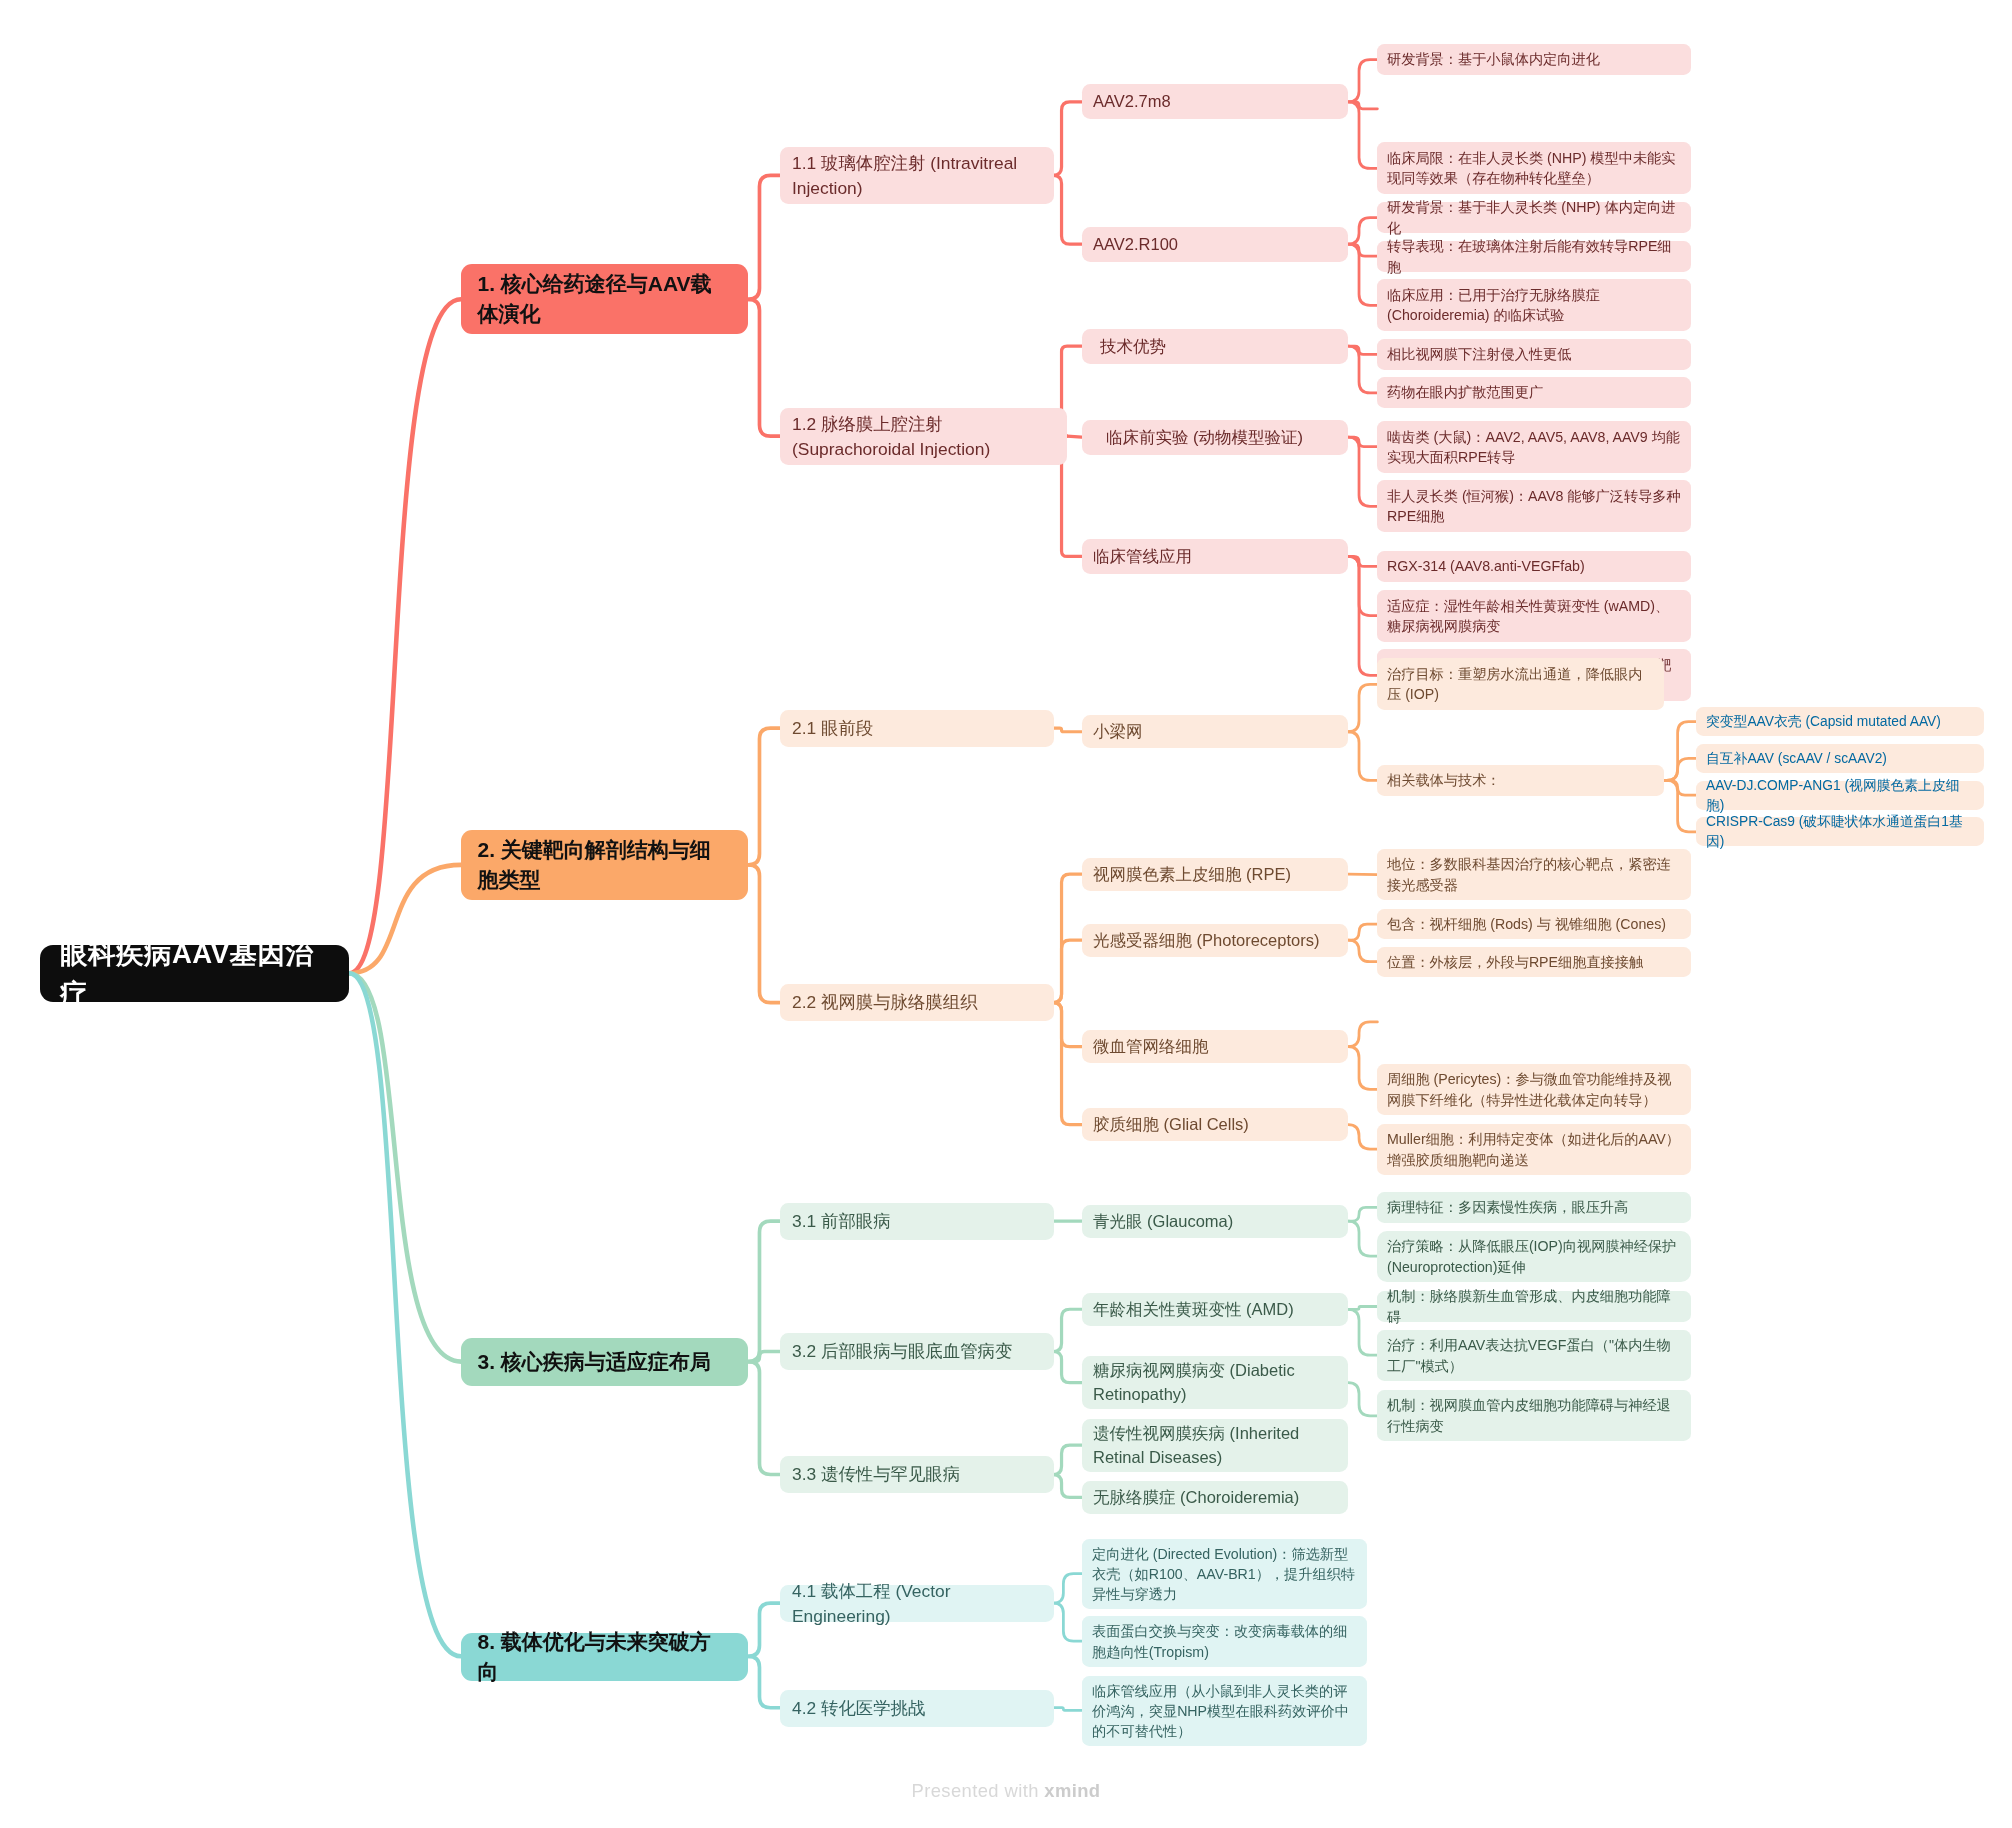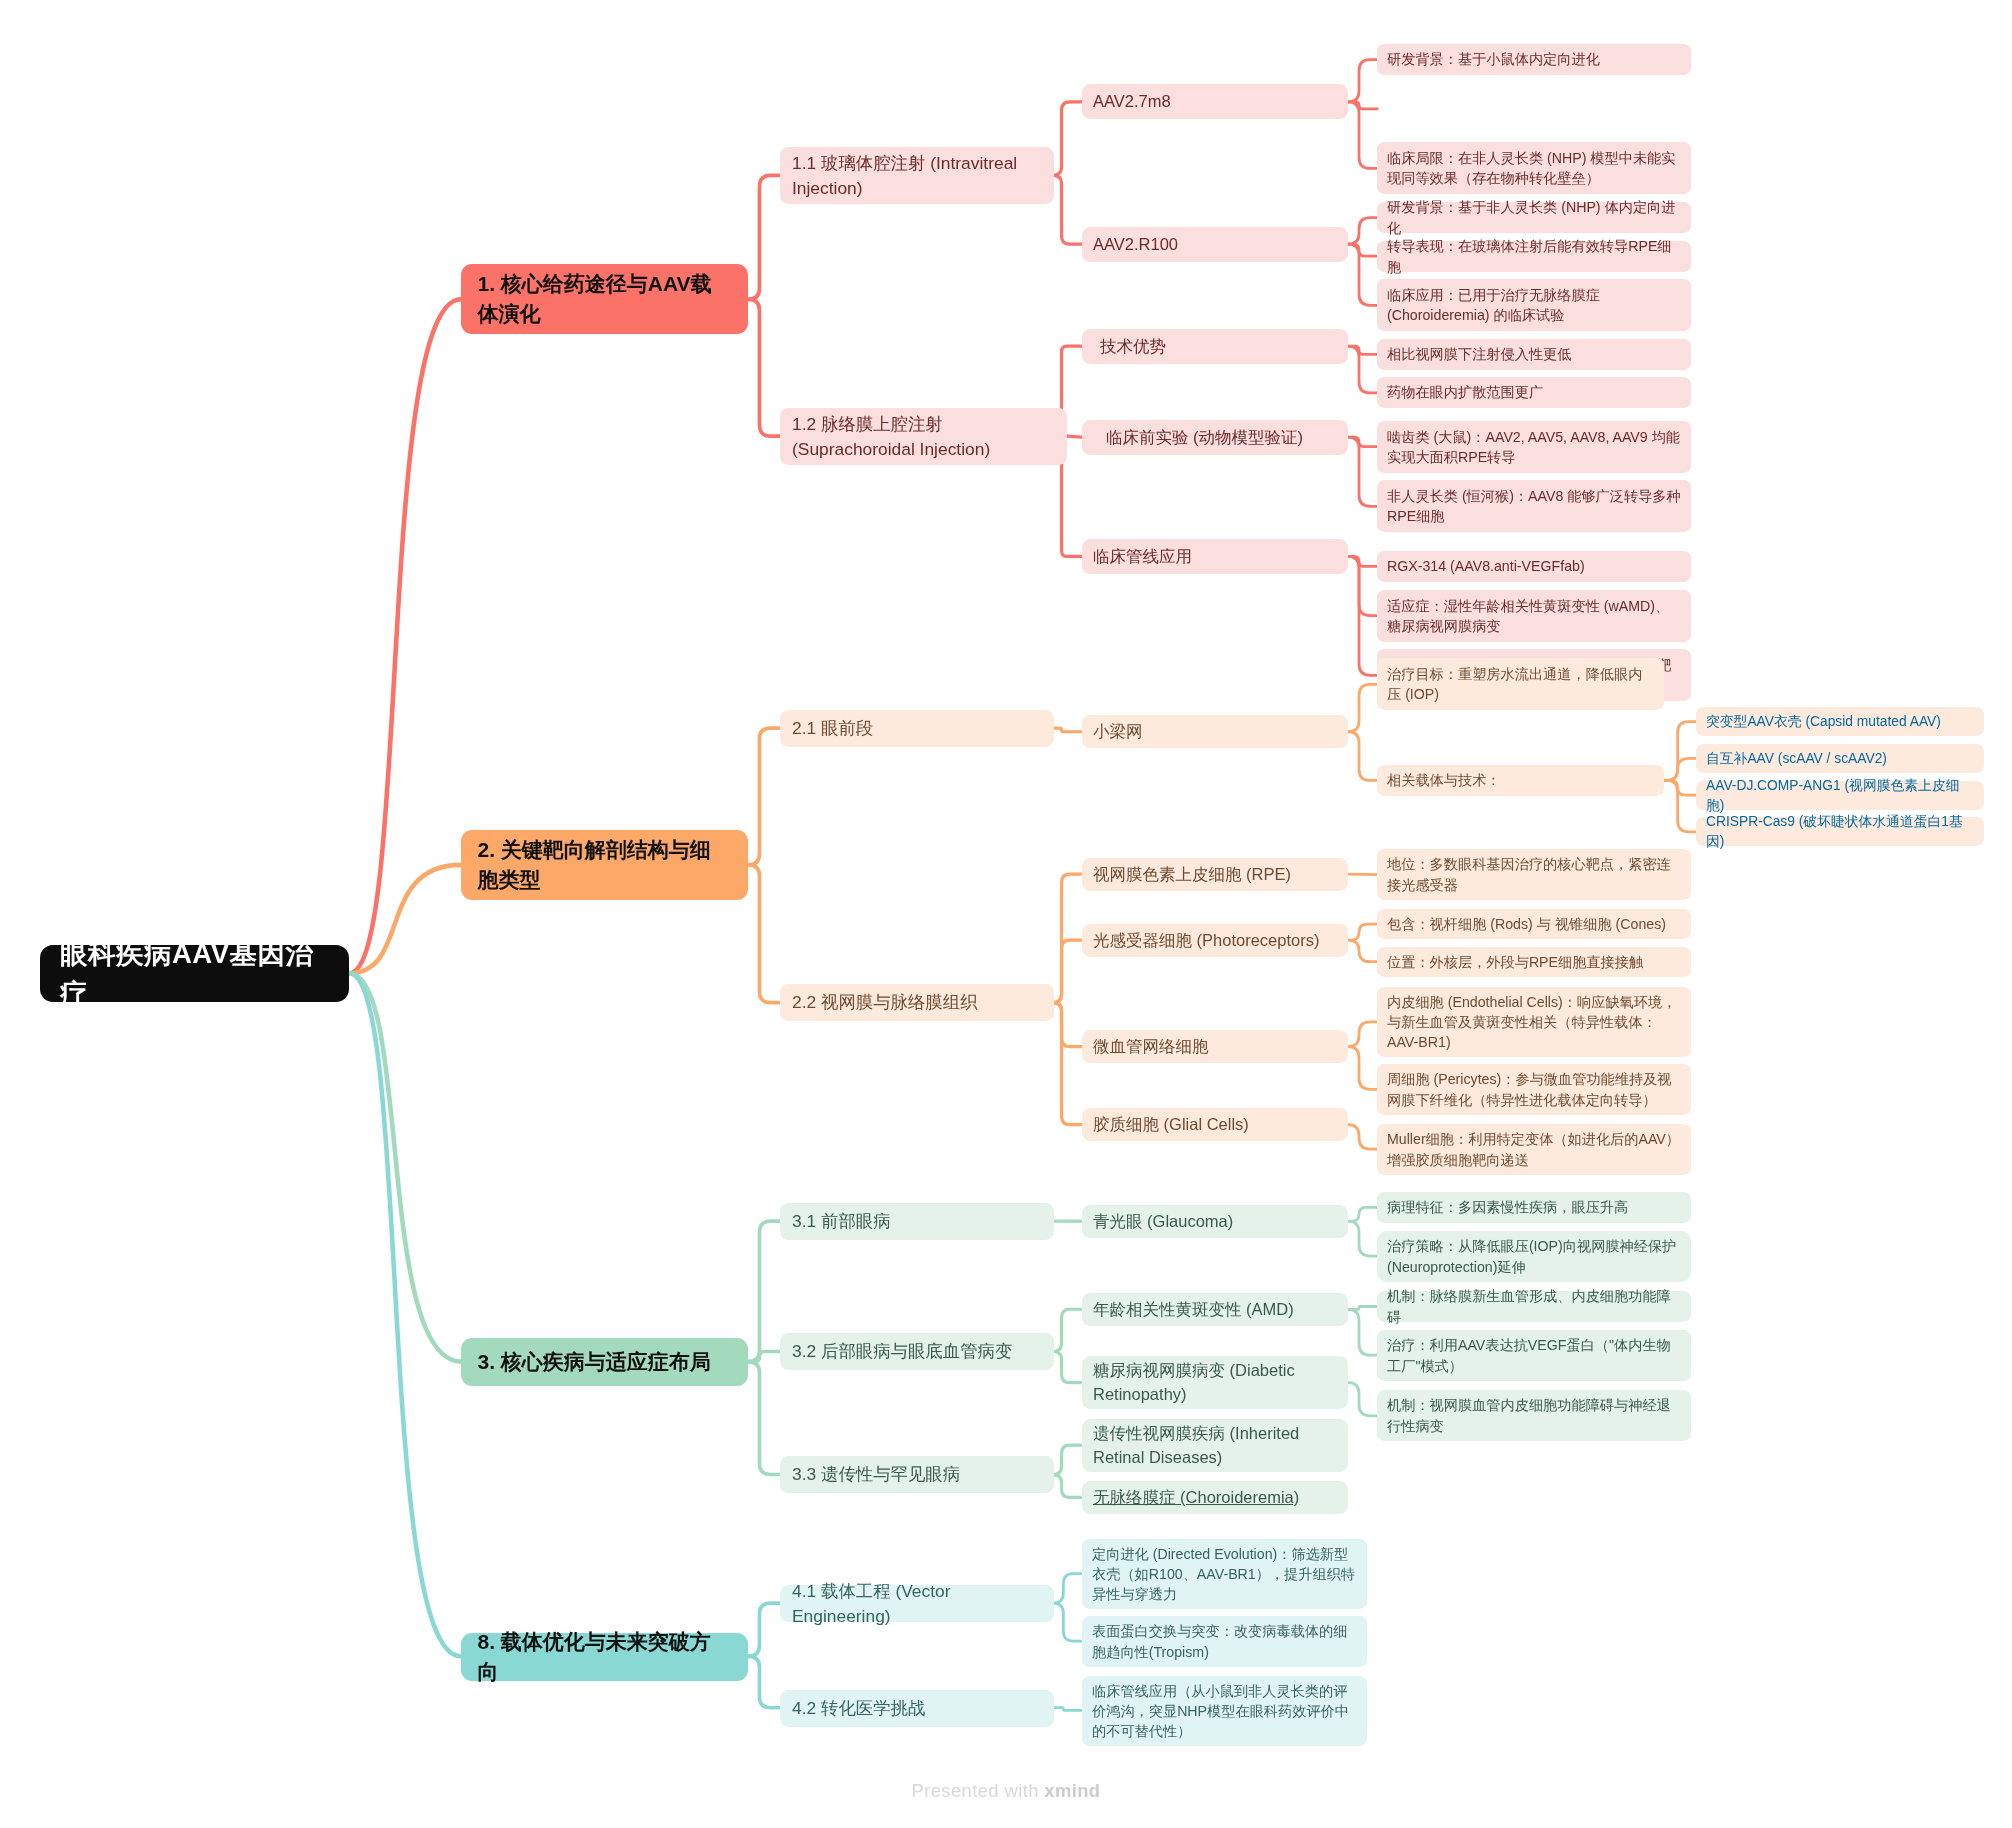--- a/index.html
+++ b/index.html
@@ -200,35 +200,34 @@
   <div class="node n-l5 c2" style="left:1696px; top:817px; width:288px; height:29px;">CRISPR-Cas9 (破坏睫状体水通道蛋白1基因)</div>
 
   <div class="node n-l3 c2" style="left:1082px; top:858px; width:266px; height:33px;">视网膜色素上皮细胞 (RPE)</div>
   <div class="node n-l3 c2" style="left:1082px; top:924px; width:266px; height:33px;">光感受器细胞 (Photoreceptors)</div>
   <div class="node n-l3 c2" style="left:1082px; top:1030px; width:266px; height:33px;">微血管网络细胞</div>
   <div class="node n-l3 c2" style="left:1082px; top:1108px; width:266px; height:33px;">胶质细胞 (Glial Cells)</div>
 
   <div class="node n-l4 c2" style="left:1377px; top:849px; width:314px; height:51px;">地位：多数眼科基因治疗的核心靶点，紧密连接光感受器</div>
   <div class="node n-l4 c2" style="left:1377px; top:909px; width:314px; height:30px;">包含：视杆细胞 (Rods) 与 视锥细胞 (Cones)</div>
   <div class="node n-l4 c2" style="left:1377px; top:947px; width:314px; height:30px;">位置：外核层，外段与RPE细胞直接接触</div>
-  <div class="node n-l4 c2" style="left:1377px; top:987px; width:314px; height:70px;">内皮细胞 (Endothelial Cells)：响应缺氧环境，与新生血管及黄斑变性相关（特异性载体：AAV-BR1)</div>
   <div class="node n-l4 c2" style="left:1377px; top:1064px; width:314px; height:51px;">周细胞 (Pericytes)：参与微血管功能维持及视网膜下纤维化（特异性进化载体定向转导）</div>
   <div class="node n-l4 c2" style="left:1377px; top:1124px; width:314px; height:51px;">Muller细胞：利用特定变体（如进化后的AAV）增强胶质细胞靶向递送</div>
 
   <div class="node n-main c3" style="left:461px; top:1338px; width:287px; height:48px;">3. 核心疾病与适应症布局</div>
 
   <div class="node n-l2 c3" style="left:780px; top:1203px; width:274px; height:37px;">3.1 前部眼病</div>
   <div class="node n-l2 c3" style="left:780px; top:1333px; width:274px; height:37px;">3.2 后部眼病与眼底血管病变</div>
   <div class="node n-l2 c3" style="left:780px; top:1456px; width:274px; height:37px;">3.3 遗传性与罕见眼病</div>
 
   <div class="node n-l3 c3" style="left:1082px; top:1205px; width:266px; height:33px;">青光眼 (Glaucoma)</div>
   <div class="node n-l3 c3" style="left:1082px; top:1293px; width:266px; height:33px;">年龄相关性黄斑变性 (AMD)</div>
   <div class="node n-l3 c3" style="left:1082px; top:1356px; width:266px; height:53px;">糖尿病视网膜病变 (Diabetic Retinopathy)</div>
   <div class="node n-l3 c3" style="left:1082px; top:1419px; width:266px; height:53px;">遗传性视网膜疾病 (Inherited Retinal Diseases)</div>
-  <div class="node n-l3 c3" style="left:1082px; top:1481px; width:266px; height:33px;text-decoration:underline;">无脉络膜症 (Choroideremia)</div>
+  <div class="node n-l3 c3" style="left:1082px; top:1481px; width:266px; height:33px;">无脉络膜症 (Choroideremia)</div>
 
   <div class="node n-l4 c3" style="left:1377px; top:1192px; width:314px; height:31px;">病理特征：多因素慢性疾病，眼压升高</div>
   <div class="node n-l4 c3" style="left:1377px; top:1231px; width:314px; height:51px;border-radius:10px;">治疗策略：从降低眼压(IOP)向视网膜神经保护(Neuroprotection)延伸</div>
   <div class="node n-l4 c3" style="left:1377px; top:1291px; width:314px; height:31px;">机制：脉络膜新生血管形成、内皮细胞功能障碍</div>
   <div class="node n-l4 c3" style="left:1377px; top:1330px; width:314px; height:51px;">治疗：利用AAV表达抗VEGF蛋白（"体内生物工厂"模式）</div>
   <div class="node n-l4 c3" style="left:1377px; top:1390px; width:314px; height:51px;">机制：视网膜血管内皮细胞功能障碍与神经退行性病变</div>
 
   <div class="node n-main c4" style="left:461px; top:1633px; width:287px; height:48px;">8. 载体优化与未来突破方向</div>
 
   <div class="node n-l2 c4" style="left:780px; top:1585px; width:274px; height:37px;">4.1 载体工程 (Vector Engineering)</div>

